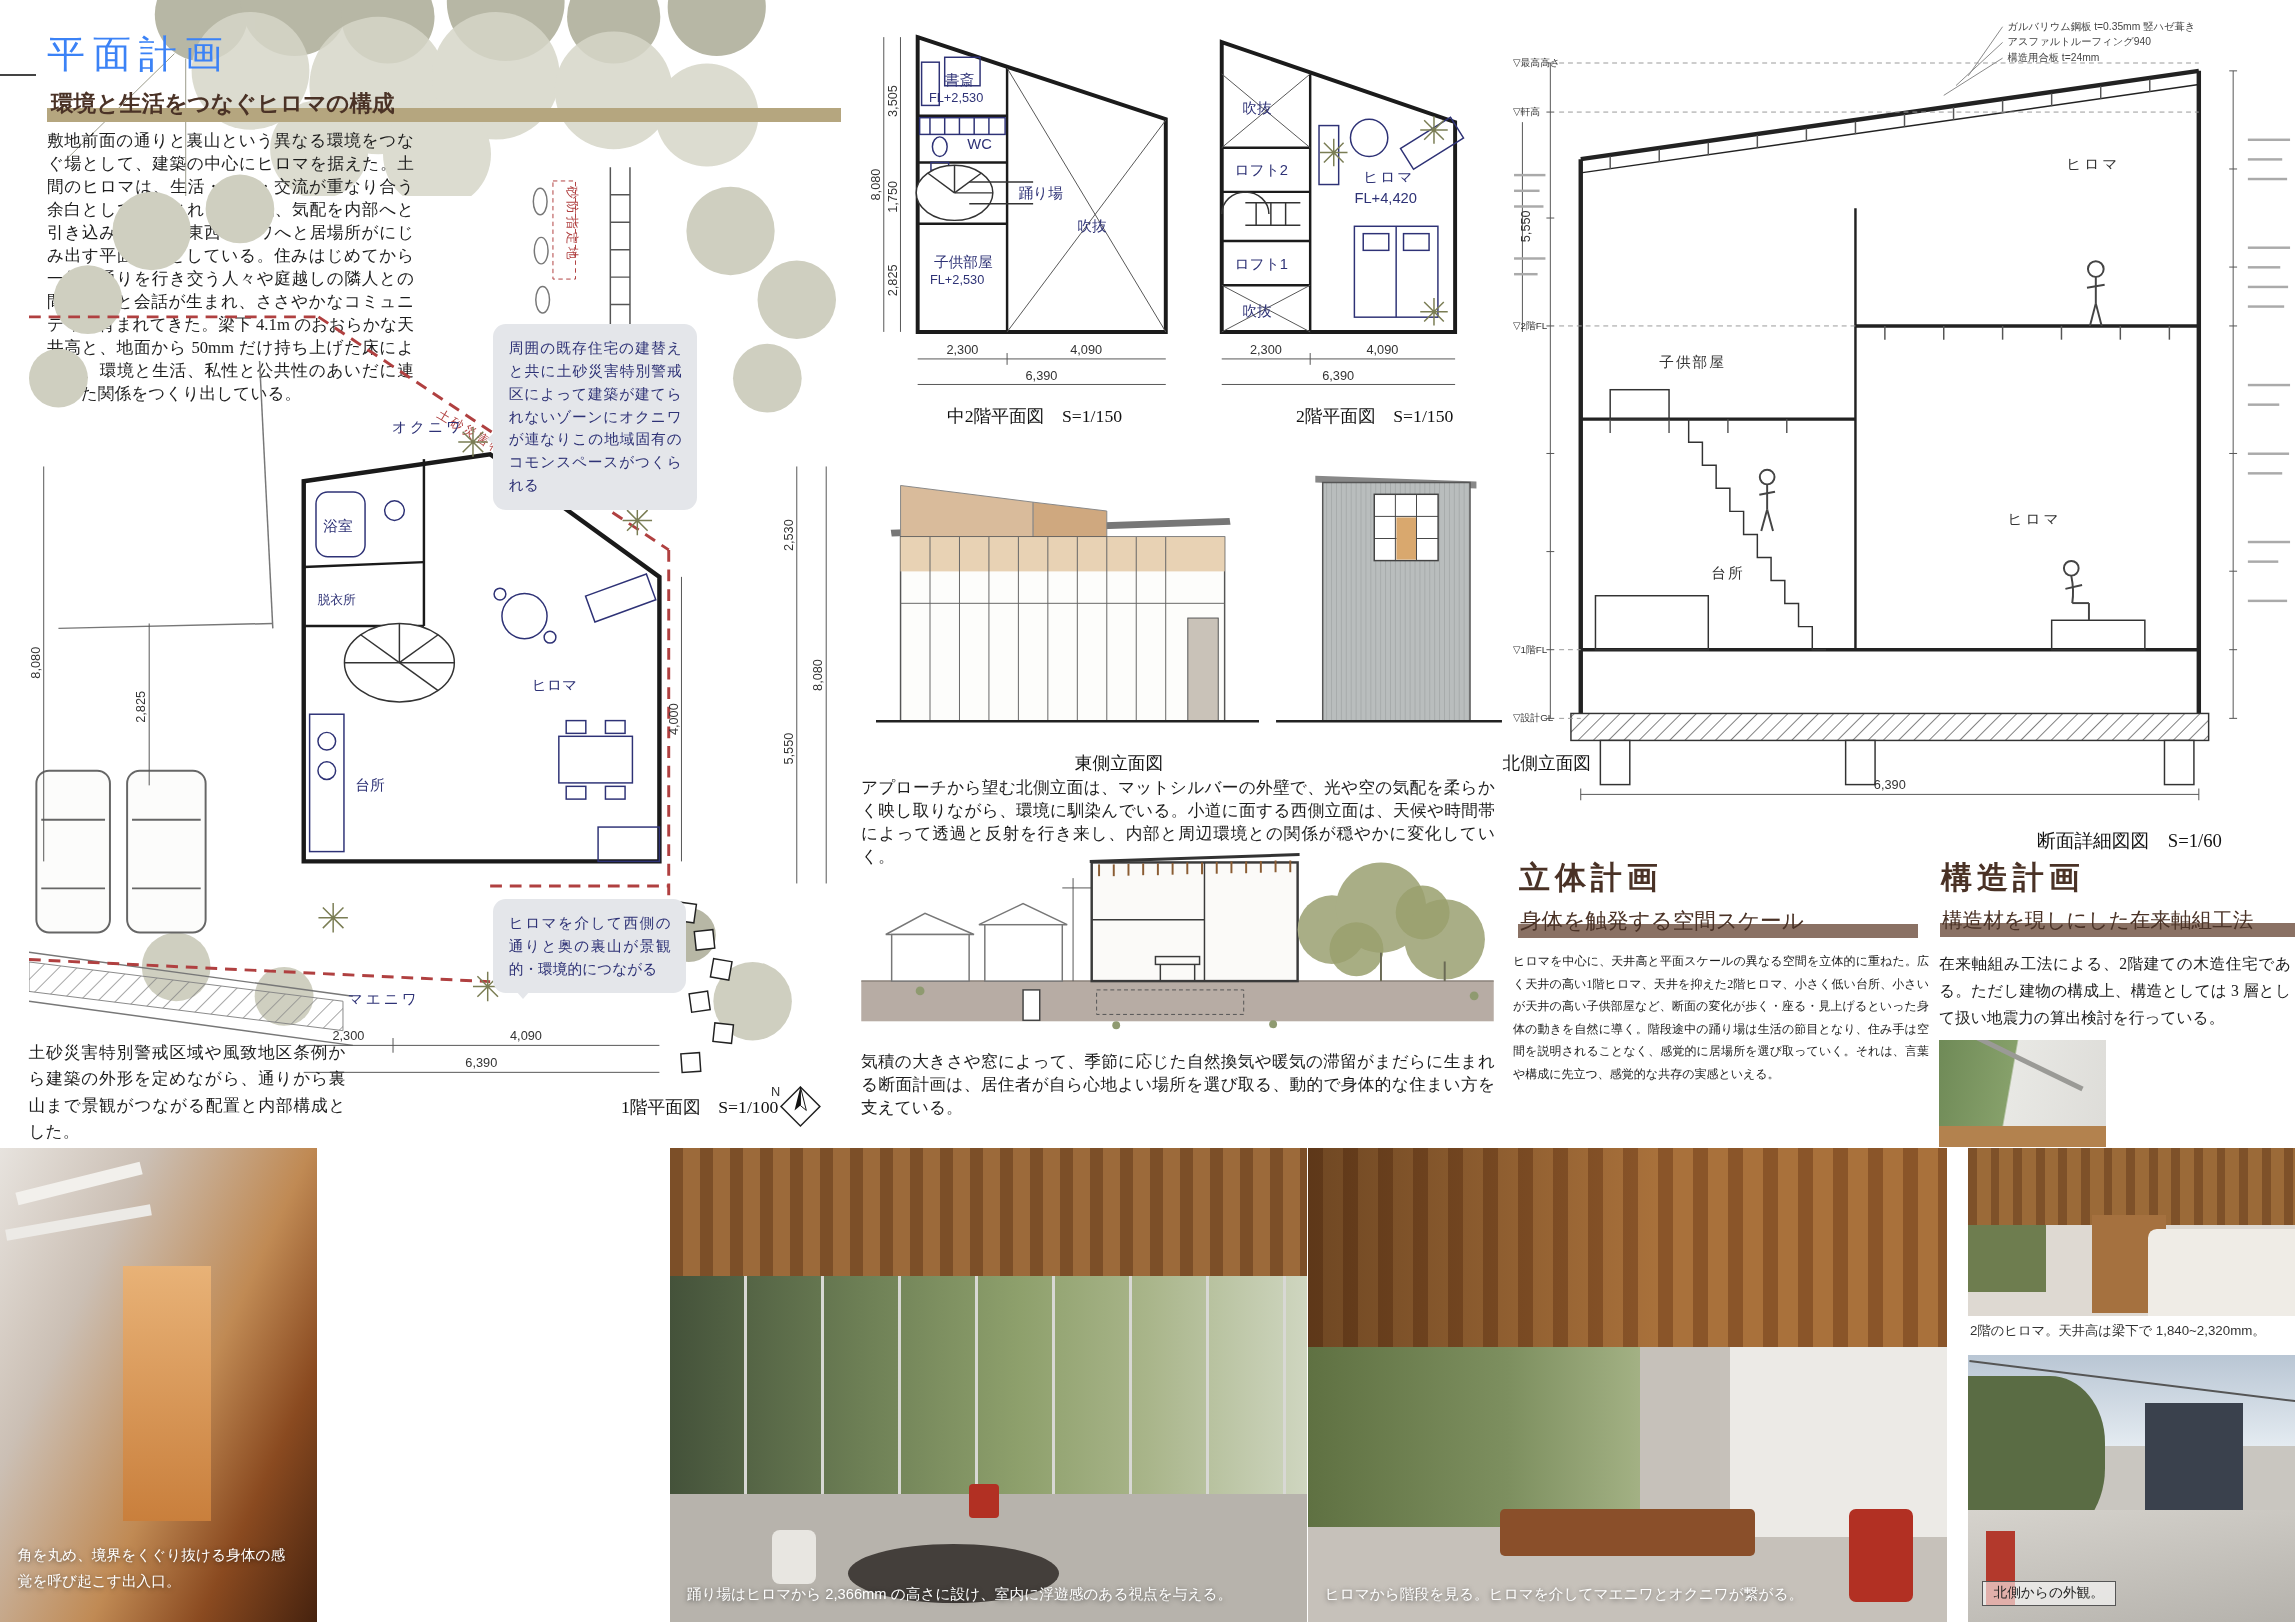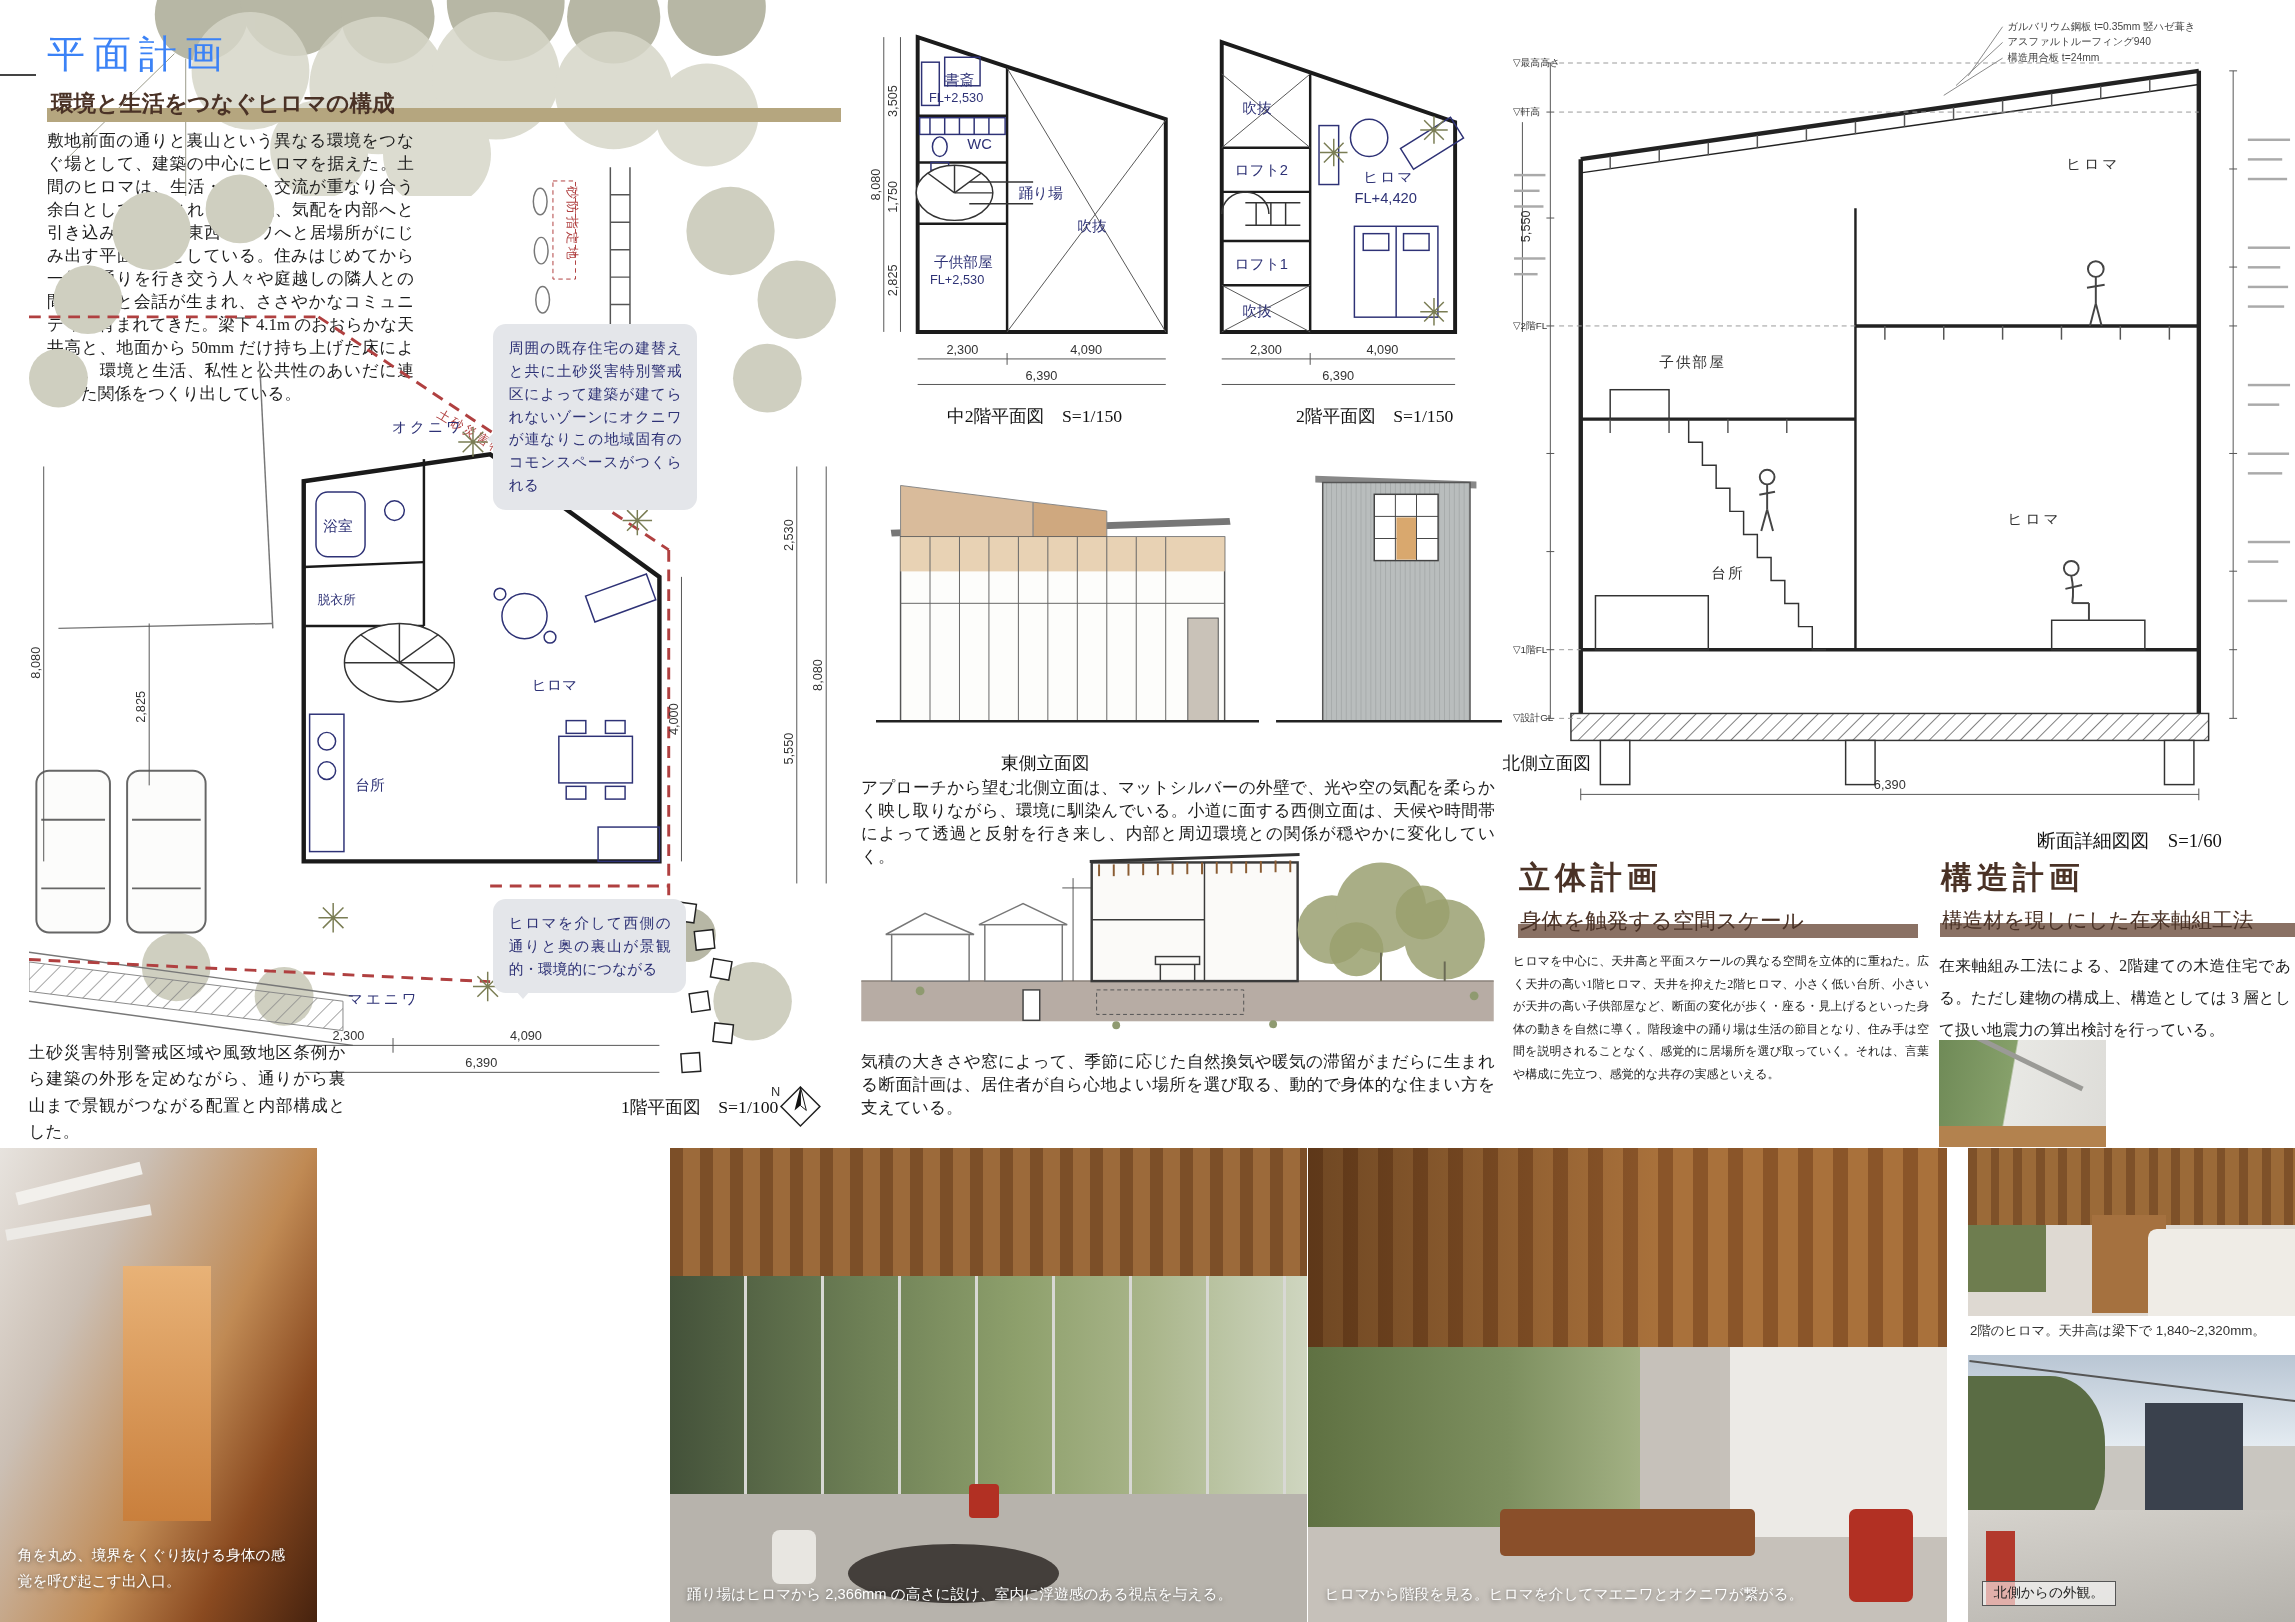--- a/index.html
+++ b/index.html
@@ -376,21 +376,21 @@
     <rect x="200" y="78" width="130" height="135" fill="#fff" stroke="#444" stroke-width="3"></rect>
     <g stroke="#444" stroke-width="2">
       <line x1="243" y1="78" x2="243" y2="213"></line>
         <line x1="286" y1="78" x2="286" y2="213"></line>
       <line x1="200" y1="123" x2="330" y2="123"></line>
         <line x1="200" y1="168" x2="330" y2="168"></line>
     </g>
     <rect x="245" y="125" width="40" height="86" fill="#d9a86e"></rect>
     <line x1="0" y1="540" x2="460" y2="540" stroke="#222" stroke-width="5"></line>
   </svg>
-  <div class="abs serif planLabel" style="left:1001px;top:751px;width:236px;">東側立面図</div>
+  <div class="abs serif planLabel" style="left:1001px;top:751px;width:236px;text-align:center">東側立面図</div>
   <div class="abs serif planLabel" style="left:1355px;top:751px;width:236px;text-align:right">北側立面図</div>
 
   <div class="abs jbody serif" style="left:861px;top:776px;width:634px">アプローチから望む北側立面は、マットシルバーの外壁で、光や空の気配を柔らかく映し取りながら、環境に馴染んでいる。小道に面する西側立面は、天候や時間帯によって透過と反射を行き来し、内部と周辺環境との関係が穏やかに変化していく。</div>
 
   <svg class="abs" style="left:861px;top:834px" width="633" height="202" viewBox="0 0 1290 412">
     <rect x="0" y="300" width="1290" height="82" fill="#b7aca4"></rect>
     <line x1="0" y1="300" x2="1290" y2="300" stroke="#8a8178" stroke-width="3"></line>
     <g stroke="#777" stroke-width="3" fill="#fff">
       <polygon points="50,205 130,162 230,205"></polygon>
         <rect x="62" y="205" width="158" height="95"></rect>
@@ -614,21 +614,21 @@
   <div class="abs secTitle serif" style="left:1519px;top:857px">立体計画</div>
   <div class="abs" style="left:1518px;top:906px">
     <span class="bsub2 serif" style="min-width:378px">身体を触発する空間スケール</span>
   </div>
   <div class="abs serif" style="left:1513px;top:950px;width:416px;font-size:12px;line-height:22.6px;text-align:justify;color:#1c1c1c">ヒロマを中心に、天井高と平面スケールの異なる空間を立体的に重ねた。広く天井の高い1階ヒロマ、天井を抑えた2階ヒロマ、小さく低い台所、小さいが天井の高い子供部屋など、断面の変化が歩く・座る・見上げるといった身体の動きを自然に導く。階段途中の踊り場は生活の節目となり、住み手は空間を説明されることなく、感覚的に居場所を選び取っていく。それは、言葉や構成に先立つ、感覚的な共存の実感といえる。</div>
 
   <div class="abs secTitle serif" style="left:1941px;top:857px">構造計画</div>
   <div class="abs" style="left:1940px;top:906px">
     <span class="bsub2 serif" style="font-size:20.6px;min-width:339px">構造材を現しにした在来軸組工法</span>
   </div>
-  <div class="abs serif" style="left:1939px;top:950px;width:352px;font-size:15.7px;line-height:32px;text-align:justify;color:#1c1c1c">在来軸組み工法による、2階建ての木造住宅である。ただし建物の構成上、構造としては 3 層として扱い地震力の算出検討を行っている。</div>
+  <div class="abs serif" style="left:1939px;top:950px;width:352px;font-size:15.7px;line-height:27px;text-align:justify;color:#1c1c1c">在来軸組み工法による、2階建ての木造住宅である。ただし建物の構成上、構造としては 3 層として扱い地震力の算出検討を行っている。</div>
   <div class="photo" style="left:1939px;top:1040px;width:167px;height:107px;background:linear-gradient(100deg,#6f8a57 0%,#86a06a 42%,#e8e8e4 43%,#dddcd8 100%)">
     <div class="abs" style="left:-9.8px;top:19.6px;width:162px;height:4.9px;background:#97979三"></div>
     <div class="abs" style="left:-14.7px;top:9.8px;width:167px;height:4.9px;background:#9a9a96;transform:rotate(26deg)"></div>
     <div class="abs" style="left:0;bottom:0;width:100%;height:20.6px;background:#b3824e"></div>
   </div>
 
   <div class="photo" style="left:0;top:1148px;width:317px;height:474px;background:linear-gradient(115deg,#e7e3de 0%,#cbbfb4 28%,#c08a54 58%,#8a4a20 78%,#46220e 100%)">
     <div class="abs" style="left:14.7px;top:29.4px;width:128px;height:12.8px;background:#f2f0ec;transform:rotate(-14deg)"></div>
     <div class="abs" style="left:4.9px;top:69px;width:147px;height:10.8px;background:#eceae6;transform:rotate(-10deg)"></div>
     <div class="abs" style="left:123px;top:118px;width:88px;height:255px;background:linear-gradient(#e8b277,#c97f3c)"></div>

